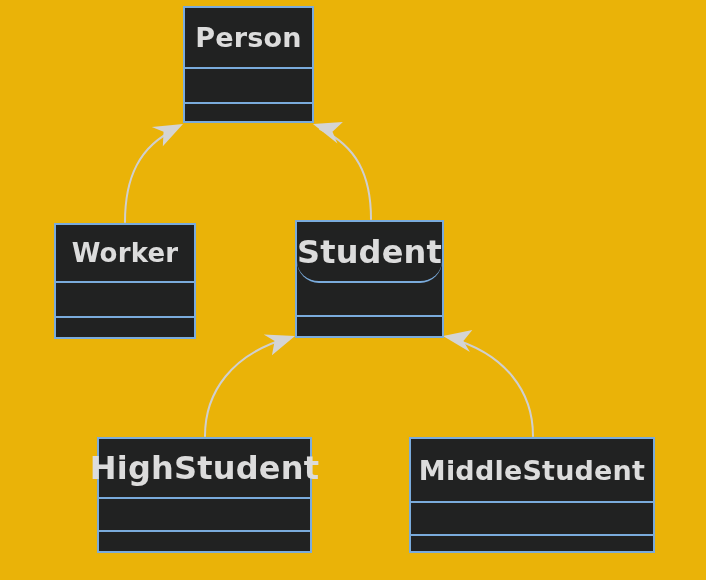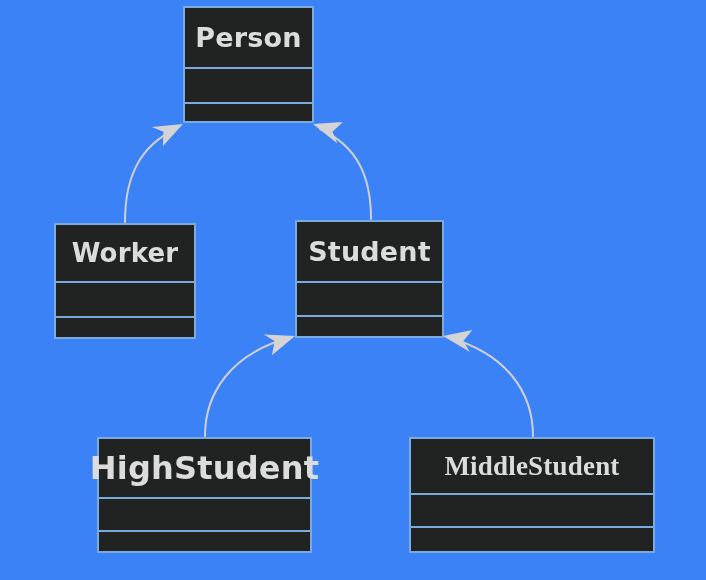--- a/index.html
+++ b/index.html
@@ -4,21 +4,21 @@
 <style>
   html, body {
     margin: 0;
     padding: 0;
     background: #1e1f1f;
   }
   #canvas {
     position: relative;
     width: 706px;
     height: 580px;
-    background: #3b82f6;
+    background: #eab308;
     overflow: hidden;
     font-family: "DejaVu Sans", "Liberation Sans", sans-serif;
   }
   #edges {
     position: absolute;
     left: 0;
     top: 0;
     width: 706px;
     height: 580px;
     pointer-events: none;
@@ -83,30 +83,30 @@
     <div class="uml-methods"></div>
   </div>
 
   <div class="uml-class" style="left: 54px; top: 223px; width: 142px; height: 116px; border-color: rgb(122, 171, 220); background: rgb(33, 34, 34);">
     <div class="uml-title" style="height: 58px; font-size: 26px; color: rgb(220, 220, 220); border-bottom-color: rgb(122, 171, 220);">Worker</div>
     <div class="uml-attrs" style="height: 35px; border-bottom-color: rgb(122, 171, 220);"></div>
     <div class="uml-methods"></div>
   </div>
 
   <div class="uml-class" style="left: 295px; top: 220px; width: 149px; height: 118px; border-color: rgb(122, 171, 220); background: rgb(33, 34, 34);">
-    <div class="uml-title" style="height: 61px; font-size: 27px; color: rgb(220, 220, 220); border-bottom-color: rgb(122, 171, 220);">Student</div>
+    <div class="uml-title" style="height: 61px; font-size: 32px; color: rgb(220, 220, 220); border-bottom-color: rgb(122, 171, 220); border-radius: 22px;">Student</div>
     <div class="uml-attrs" style="height: 34px; border-bottom-color: rgb(122, 171, 220);"></div>
     <div class="uml-methods"></div>
   </div>
 
   <div class="uml-class" style="left: 97px; top: 437px; width: 215px; height: 116px; border-color: rgb(122, 171, 220); background: rgb(33, 34, 34);">
     <div class="uml-title" style="height: 60px; font-size: 32px; color: rgb(220, 220, 220); border-bottom-color: rgb(122, 171, 220);">HighStudent</div>
     <div class="uml-attrs" style="height: 33px; border-bottom-color: rgb(122, 171, 220);"></div>
     <div class="uml-methods"></div>
   </div>
 
   <div class="uml-class" style="left: 409px; top: 437px; width: 246px; height: 116px; border-color: rgb(122, 171, 220); background: rgb(33, 34, 34);">
-    <div class="uml-title" style="height: 56px; font-size: 27px; color: rgb(220, 220, 220); border-bottom-color: rgb(122, 171, 220); font-family: Liberation Serif, serif;">MiddleStudent</div>
+    <div class="uml-title" style="height: 64px; font-size: 27px; color: rgb(220, 220, 220); border-bottom-color: rgb(122, 171, 220);">MiddleStudent</div>
     <div class="uml-attrs" style="height: 33px; border-bottom-color: rgb(122, 171, 220);"></div>
     <div class="uml-methods"></div>
   </div>
 
 </div>
 
 </body></html>

